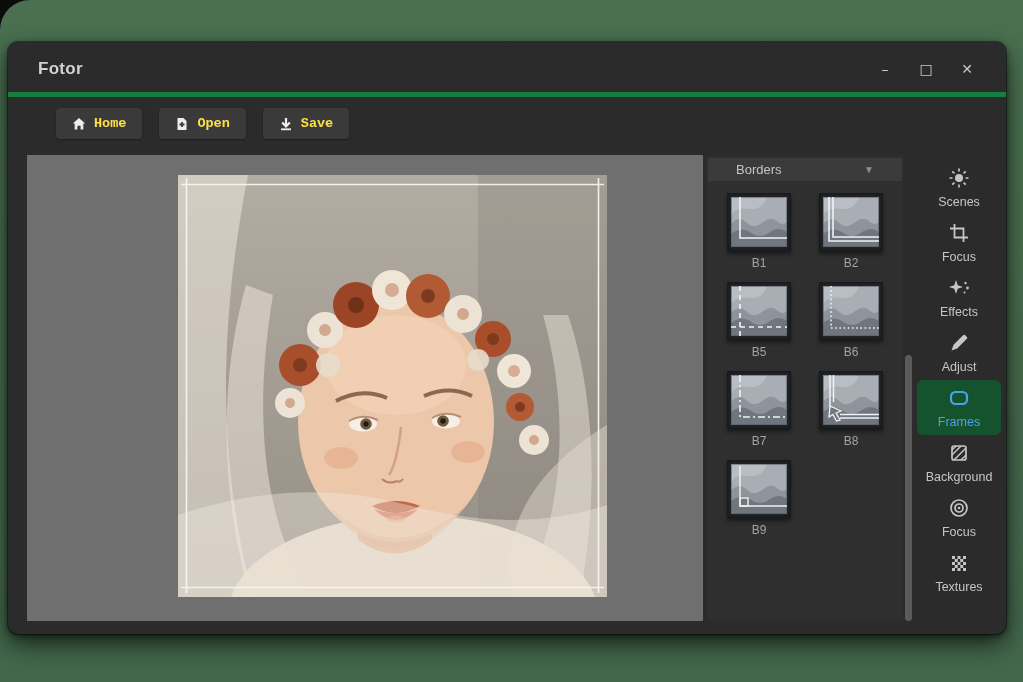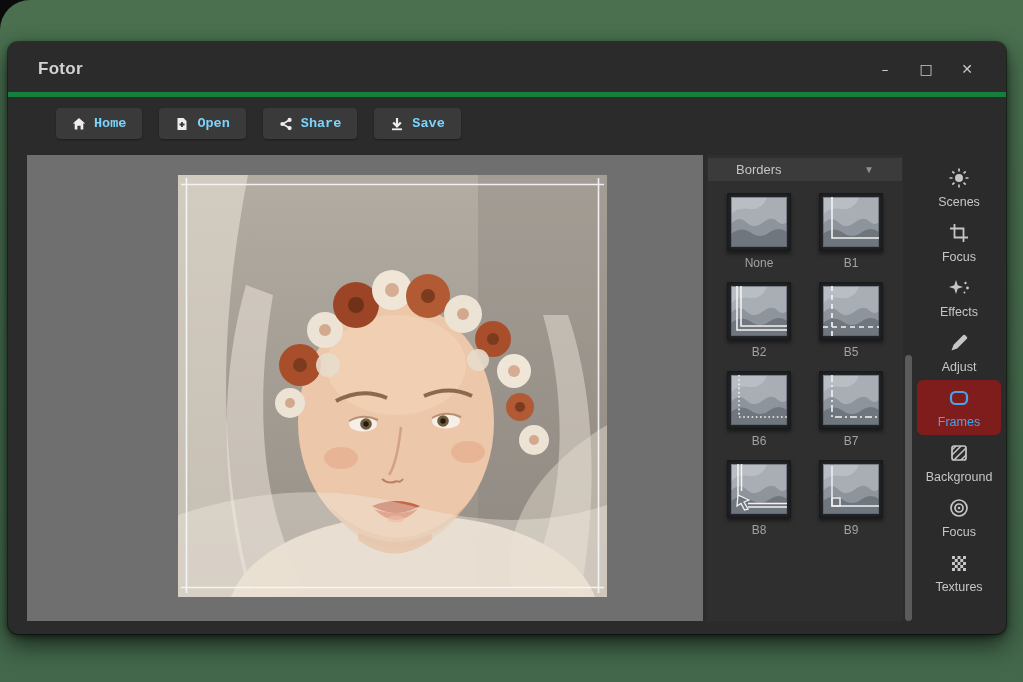--- a/index.html
+++ b/index.html
@@ -14,21 +14,21 @@
 
   
   .titlebar { position:absolute; left:0; top:0; right:0; height:55px; border-bottom:5px solid #15803d; }
   .app-title { position:absolute; left:30px; top:17px; font-size:17px; font-weight:bold; color:#d2d2d2; letter-spacing:.3px; }
   .win-controls { position:absolute; right:30px; top:16px; display:flex; gap:23px; }
   .win-btn { color:#c9c9c9; font-size:14px; line-height:22px; width:18px; text-align:center; cursor:default; font-family:"DejaVu Sans",sans-serif; }
 
   
   .toolbar { position:absolute; left:48px; top:66px; display:flex; gap:17px; }
   .tb-btn { height:31px; background:#3a3a3a; border-radius:4px; display:flex; align-items:center; gap:8px;
-    padding:0 16px; color:#7dd3fc; font-family:"Liberation Mono",monospace; font-weight:bold; font-size:13.5px;
+    padding:0 16px; color:#fde047; font-family:"Liberation Mono",monospace; font-weight:bold; font-size:13.5px;
     box-shadow:0 1px 2px rgba(0,0,0,.35); }
   .tb-btn svg { display:block; }
 
   
   .canvas { position:absolute; left:19px; top:113px; width:676px; height:466px; background:#6f6f6f; overflow:hidden; }
   .photo { position:absolute; left:151px; top:20px; width:429px; height:422px; overflow:hidden; }
   .photo svg { display:block; }
   .frame-overlay { position:absolute; inset:0; pointer-events:none; }
 
   
@@ -43,21 +43,21 @@
   .thumb svg { display:block; width:100%; height:100%; }
   .thumb.selected { border:2px solid #2f87cc; padding:2px; }
   .border-label { margin-top:5px; font-size:12px; color:#a2a2a2; }
 
   .panel-scrollbar { position:absolute; left:897px; top:313px; width:7px; height:266px; background:#5b5b5b; border-radius:4px; }
 
   
   .sidebar { position:absolute; left:905px; top:118px; width:92px; display:flex; flex-direction:column; align-items:center; }
   .side-item { width:84px; height:55px; display:flex; flex-direction:column; align-items:center; justify-content:center;
     gap:6px; color:#c6c6c6; font-size:12.5px; border-radius:6px; }
-  .side-item.active { background:#7f1d1d; color:#4aa3e8; }
+  .side-item.active { background:#14532d; color:#4aa3e8; }
   .side-item svg { display:block; }
 </style>
 </head>
 <body>
 
 <div class="screen">
   <div class="wallpaper"></div>
 
   <div class="app-window">
 
@@ -92,31 +92,20 @@
         <span>Home</span>
       </div>
       <div class="tb-btn">
         <span>
           <svg width="14" height="14" viewBox="0 0 14 14">
             <path d="M2.5 1 H8.5 L11.5 4 V13 H2.5 Z" fill="#eeeeee"></path>
             <path d="M7 5 V10 M4.5 7.5 H9.5" stroke="#3a3a3a" stroke-width="1.8"></path>
           </svg>
         </span>
         <span>Open</span>
-      </div>
-      <div class="tb-btn">
-        <span>
-          <svg width="14" height="14" viewBox="0 0 14 14">
-            <path d="M10.3 3 L3.8 7 M3.8 7 L10.3 11" stroke="#eeeeee" stroke-width="1.5"></path>
-            <circle cx="3.4" cy="7" r="2.1" fill="#eeeeee"></circle>
-            <circle cx="10.6" cy="2.9" r="2.1" fill="#eeeeee"></circle>
-            <circle cx="10.6" cy="11.1" r="2.1" fill="#eeeeee"></circle>
-          </svg>
-        </span>
-        <span>Share</span>
       </div>
       <div class="tb-btn">
         <span>
           <svg width="14" height="14" viewBox="0 0 14 14">
             <path d="M7 1 V8.2" stroke="#eeeeee" stroke-width="2.2"></path>
             <path d="M3.2 5.4 L7 9.4 L10.8 5.4" fill="none" stroke="#eeeeee" stroke-width="2.2"></path>
             <path d="M2 12.3 H12" stroke="#eeeeee" stroke-width="1.8"></path>
           </svg>
         </span>
         <span>Save</span>
@@ -211,28 +200,20 @@
       </div>
     </div>
 
     <div class="borders-panel">
       <div class="borders-header">
         <span>Borders</span>
         <span class="dd-arrow">▼</span>
       </div>
       <div class="borders-grid">
 
-        <div class="border-cell">
-          <div class="thumb">
-              <svg viewBox="0 0 56 50">
-                <use href="#thumb-art"></use>
-              </svg>
-            </div>
-          <div class="border-label">None</div>
-        </div>
 
         <div class="border-cell">
           <div class="thumb">
               <svg viewBox="0 0 56 50">
                 <use href="#thumb-art"></use>
             <path d="M9 0 V41 H56" fill="none" stroke="#f2f2f2" stroke-width="1.6"></path>
               </svg>
             </div>
           <div class="border-label">B1</div>
         </div>

